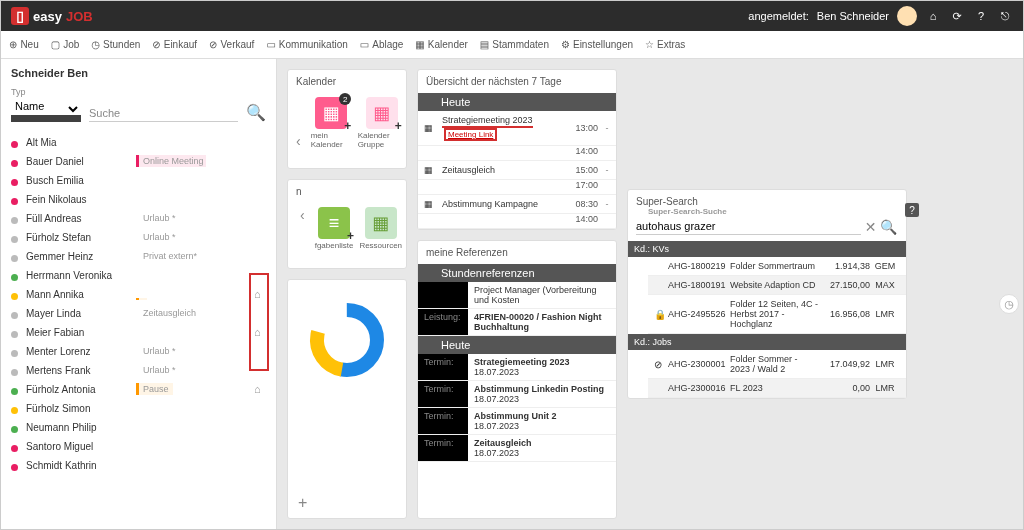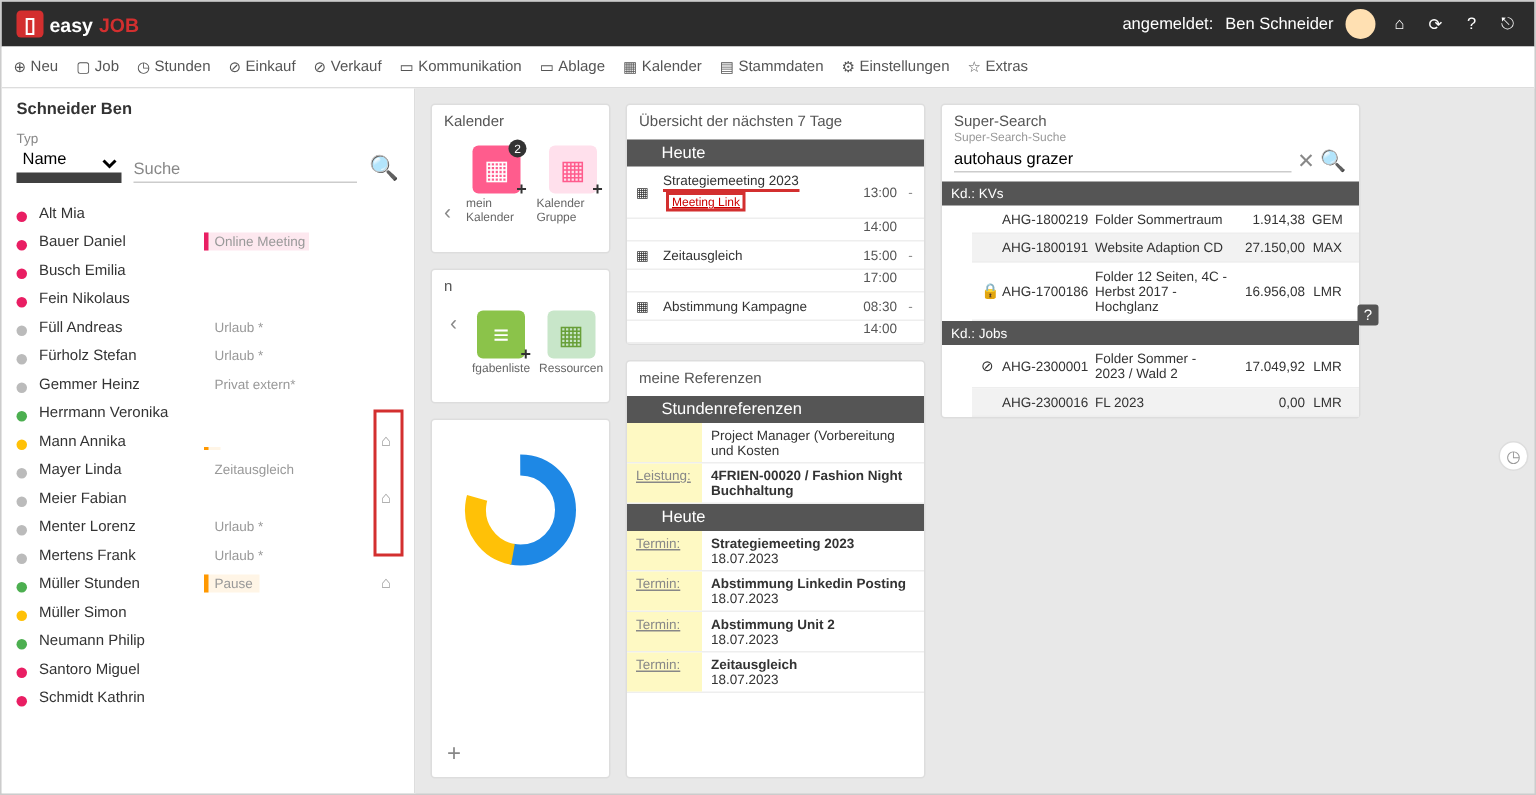--- a/index.html
+++ b/index.html
@@ -30,21 +30,21 @@
 .dot.yellow { background: #ffc107; }
 .pname { font-size: 10px; color: #333; width: 110px; white-space: nowrap; overflow: hidden; }
 .ptag { font-size: 9px; color: #999; padding: 1px 4px; border-left: 3px solid transparent; white-space: nowrap; overflow: hidden; max-width: 70px; }
 .ptag.orange { border-left-color: #ff9800; background: #fff5e6; }
 .ptag.pink { border-left-color: #e91e63; background: #fde8ef; }
 .bin-icon { margin-left: auto; width: 12px; height: 12px; opacity: 0.5; }
 .highlight-col { position: absolute; left: 248px; top: 214px; width: 20px; height: 98px; border: 2px solid #d32f2f; }
 .main { flex: 1; padding: 10px; display: flex; gap: 10px; overflow: hidden; position: relative; }
 .col1 { width: 120px; display: flex; flex-direction: column; gap: 10px; }
 .col2 { width: 200px; display: flex; flex-direction: column; gap: 10px; }
-.col3 { width: 280px; display: flex; flex-direction: column; gap: 10px; }
+.col3 { width: 280px; display: flex; flex-direction: column; gap: 10px; justify-content: center; }
 .card { background: #fff; border: 1px solid #ddd; border-radius: 3px; }
 .card-title { font-size: 10px; color: #555; padding: 6px 8px; }
 .kal-row { display: flex; align-items: flex-end; gap: 6px; padding: 4px 0 8px 4px; }
 .arrow-left { font-size: 14px; color: #888; cursor: pointer; padding: 0 4px; }
 .kbtn { display: flex; flex-direction: column; align-items: center; font-size: 8px; color: #666; gap: 2px; }
 .kicon { width: 32px; height: 32px; border-radius: 4px; display: flex; align-items: center; justify-content: center; font-size: 18px; position: relative; }
 .kpink { background: #ff5c8d; color: #fff; }
 .kplain { background: #ffe0ec; color: #ff5c8d; }
 .kgreen1 { background: #8bc34a; color: #fff; }
 .kgreen2 { background: #c8e6c9; color: #689f38; }
@@ -55,27 +55,27 @@
 .table7 { font-size: 9px; }
 .trow { display: flex; align-items: center; padding: 4px 6px; border-bottom: 1px solid #eee; gap: 6px; }
 .trow .icn { width: 12px; }
 .trow .txt { flex: 1; }
 .trow .time { width: 34px; text-align: right; color: #555; }
 .trow .dash { width: 6px; text-align: center; color: #888; }
 .meeting-link { font-size: 8px; color: #c00; text-decoration: underline; border: 2px solid #d32f2f; padding: 0 2px; display: inline-block; margin-left: 2px; }
 .underline-red { border-bottom: 2px solid #d32f2f; padding-bottom: 1px; display: inline-block; }
 .ref-table { font-size: 9px; }
 .ref-row { display: flex; border-bottom: 1px solid #eee; }
-.ref-label { width: 50px; padding: 3px 6px; color: #888; background: #fef9c3; text-decoration: underline; }
+.ref-label { width: 50px; padding: 3px 6px; color: #888; background: #000000; }
 .ref-val { flex: 1; padding: 3px 6px; }
 .ref-val b { font-weight: bold; }
 .ss-input { border: none; border-bottom: 1px solid #ccc; width: 100%; font-size: 11px; padding: 2px 0; }
 .ss-row { display: flex; align-items: center; gap: 4px; padding: 2px 8px 6px; }
 .ss-label { font-size: 10px; color: #555; padding: 6px 8px 0; }
-.ss-sublabel { font-size: 8px; color: #999; padding: 0 8px; }
+.ss-sublabel { font-size: 8px; color: #999; padding: 0 20px; font-weight: bold; }
 .kv-hdr { background: #555; color: #fff; font-size: 9px; padding: 3px 6px; }
 .kv-row { display: flex; font-size: 9px; padding: 4px 6px; border-bottom: 1px solid #eee; align-items: center; margin-left: 20px; }
 .kv-row.even { background: #f2f2f2; }
 .kv-row .k1 { width: 14px; }
 .kv-row .k2 { width: 62px; }
 .kv-row .k3 { flex: 1; }
 .kv-row .k4 { width: 50px; text-align: right; }
 .kv-row .k5 { width: 30px; text-align: center; }
 .lock { font-size: 10px; }
 .check { font-size: 10px; }
@@ -187,27 +187,27 @@
           <span class="pname">Menter Lorenz</span>
           <span class="ptag ">Urlaub *</span>
         </div>
         <div class="person-row">
           <span class="dot gray"></span>
           <span class="pname">Mertens Frank</span>
           <span class="ptag ">Urlaub *</span>
         </div>
         <div class="person-row">
           <span class="dot green"></span>
-          <span class="pname">Müller Stunden</span>
+          <span class="pname">Fürholz Antonia</span>
           <span class="ptag orange">Pause</span>
           <span class="bin-icon">⌂</span>
         </div>
         <div class="person-row">
           <span class="dot yellow"></span>
-          <span class="pname">Müller Simon</span>
+          <span class="pname">Fürholz Simon</span>
         </div>
         <div class="person-row">
           <span class="dot green"></span>
           <span class="pname">Neumann Philip</span>
         </div>
         <div class="person-row">
           <span class="dot red"></span>
           <span class="pname">Santoro Miguel</span>
         </div>
         <div class="person-row">
@@ -363,21 +363,21 @@
             </div>
             <div class="kv-row even">
               <span class="k1"></span>
               <span class="k2">AHG-1800191</span>
               <span class="k3">Website Adaption CD</span>
               <span class="k4">27.150,00</span>
               <span class="k5">MAX</span>
             </div>
             <div class="kv-row">
               <span class="k1"><span class="lock">🔒</span></span>
-              <span class="k2">AHG-1700186</span>
+              <span class="k2">AHG-2495526</span>
               <span class="k3">Folder 12 Seiten, 4C - Herbst 2017 - Hochglanz</span>
               <span class="k4">16.956,08</span>
               <span class="k5">LMR</span>
             </div>
           </div>
         <div class="kv-hdr">Kd.: Jobs</div>
         <div id="jobs-list">
             <div class="kv-row">
               <span class="k1"><span class="check">⊘</span></span>
               <span class="k2">AHG-2300001</span>

